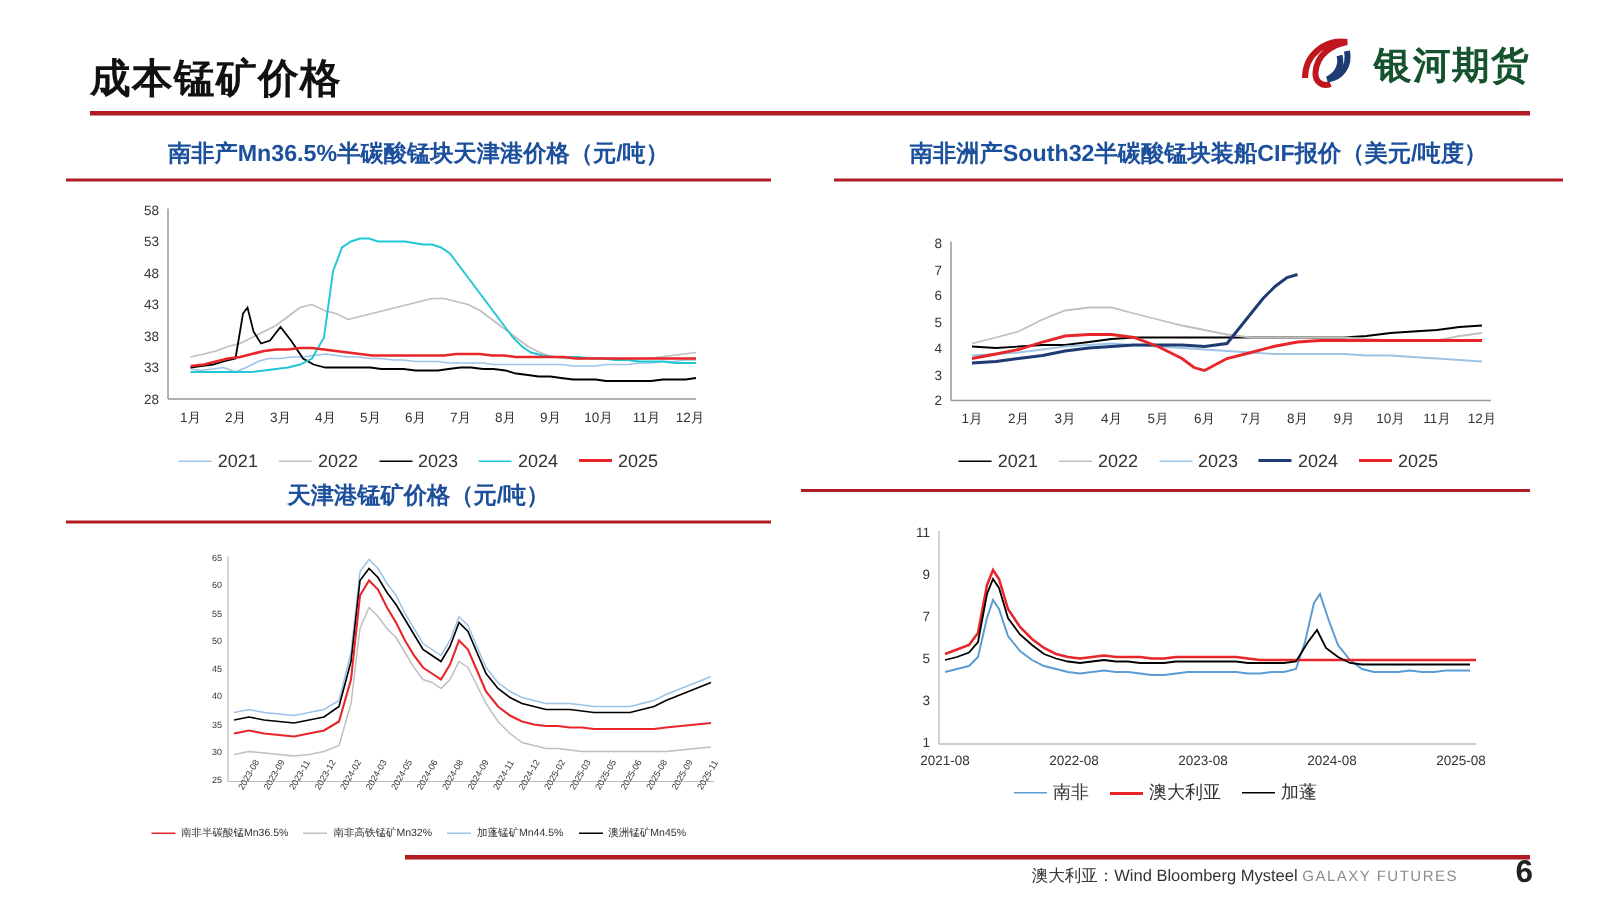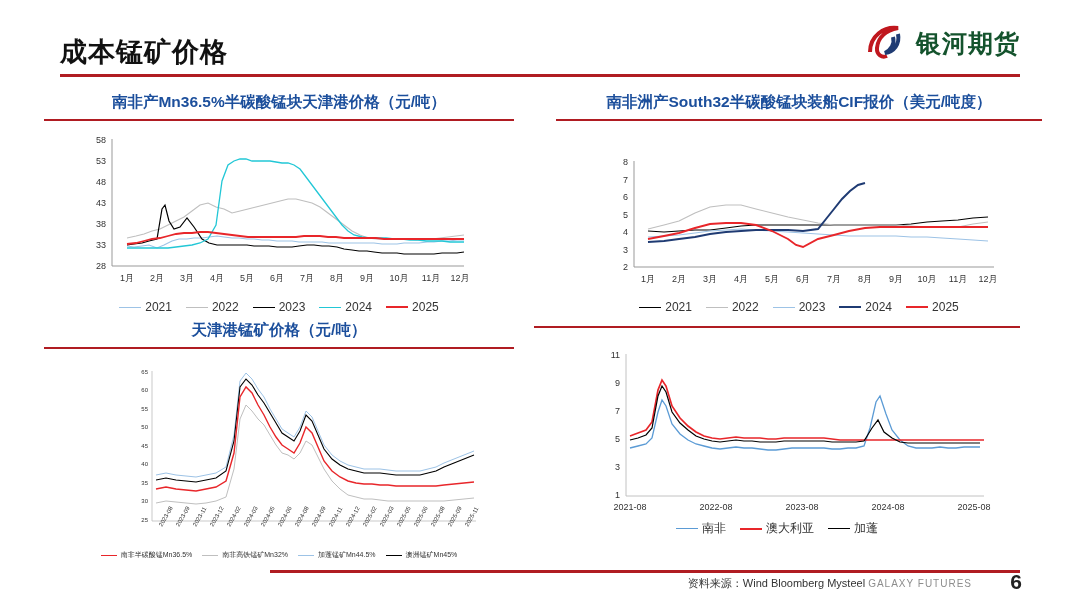--- a/index.html
+++ b/index.html
@@ -337,18 +337,18 @@
         <span class="legend-item">
           <span class="legend-line" style="border-color:#000000"></span>
           <span>加蓬</span>
         </span>
       </div>
     </div>
   </div>
 
   <div class="footer-rule"></div>
   <div class="source">
-    <span>资料来源：Wind Bloomberg Mysteel</span>
+    <span>澳大利亚：Wind Bloomberg Mysteel</span>
     <span class="gf">GALAXY FUTURES</span>
   </div>
   <div class="pageno">6</div>
 
 </div>
 
 </body></html>

